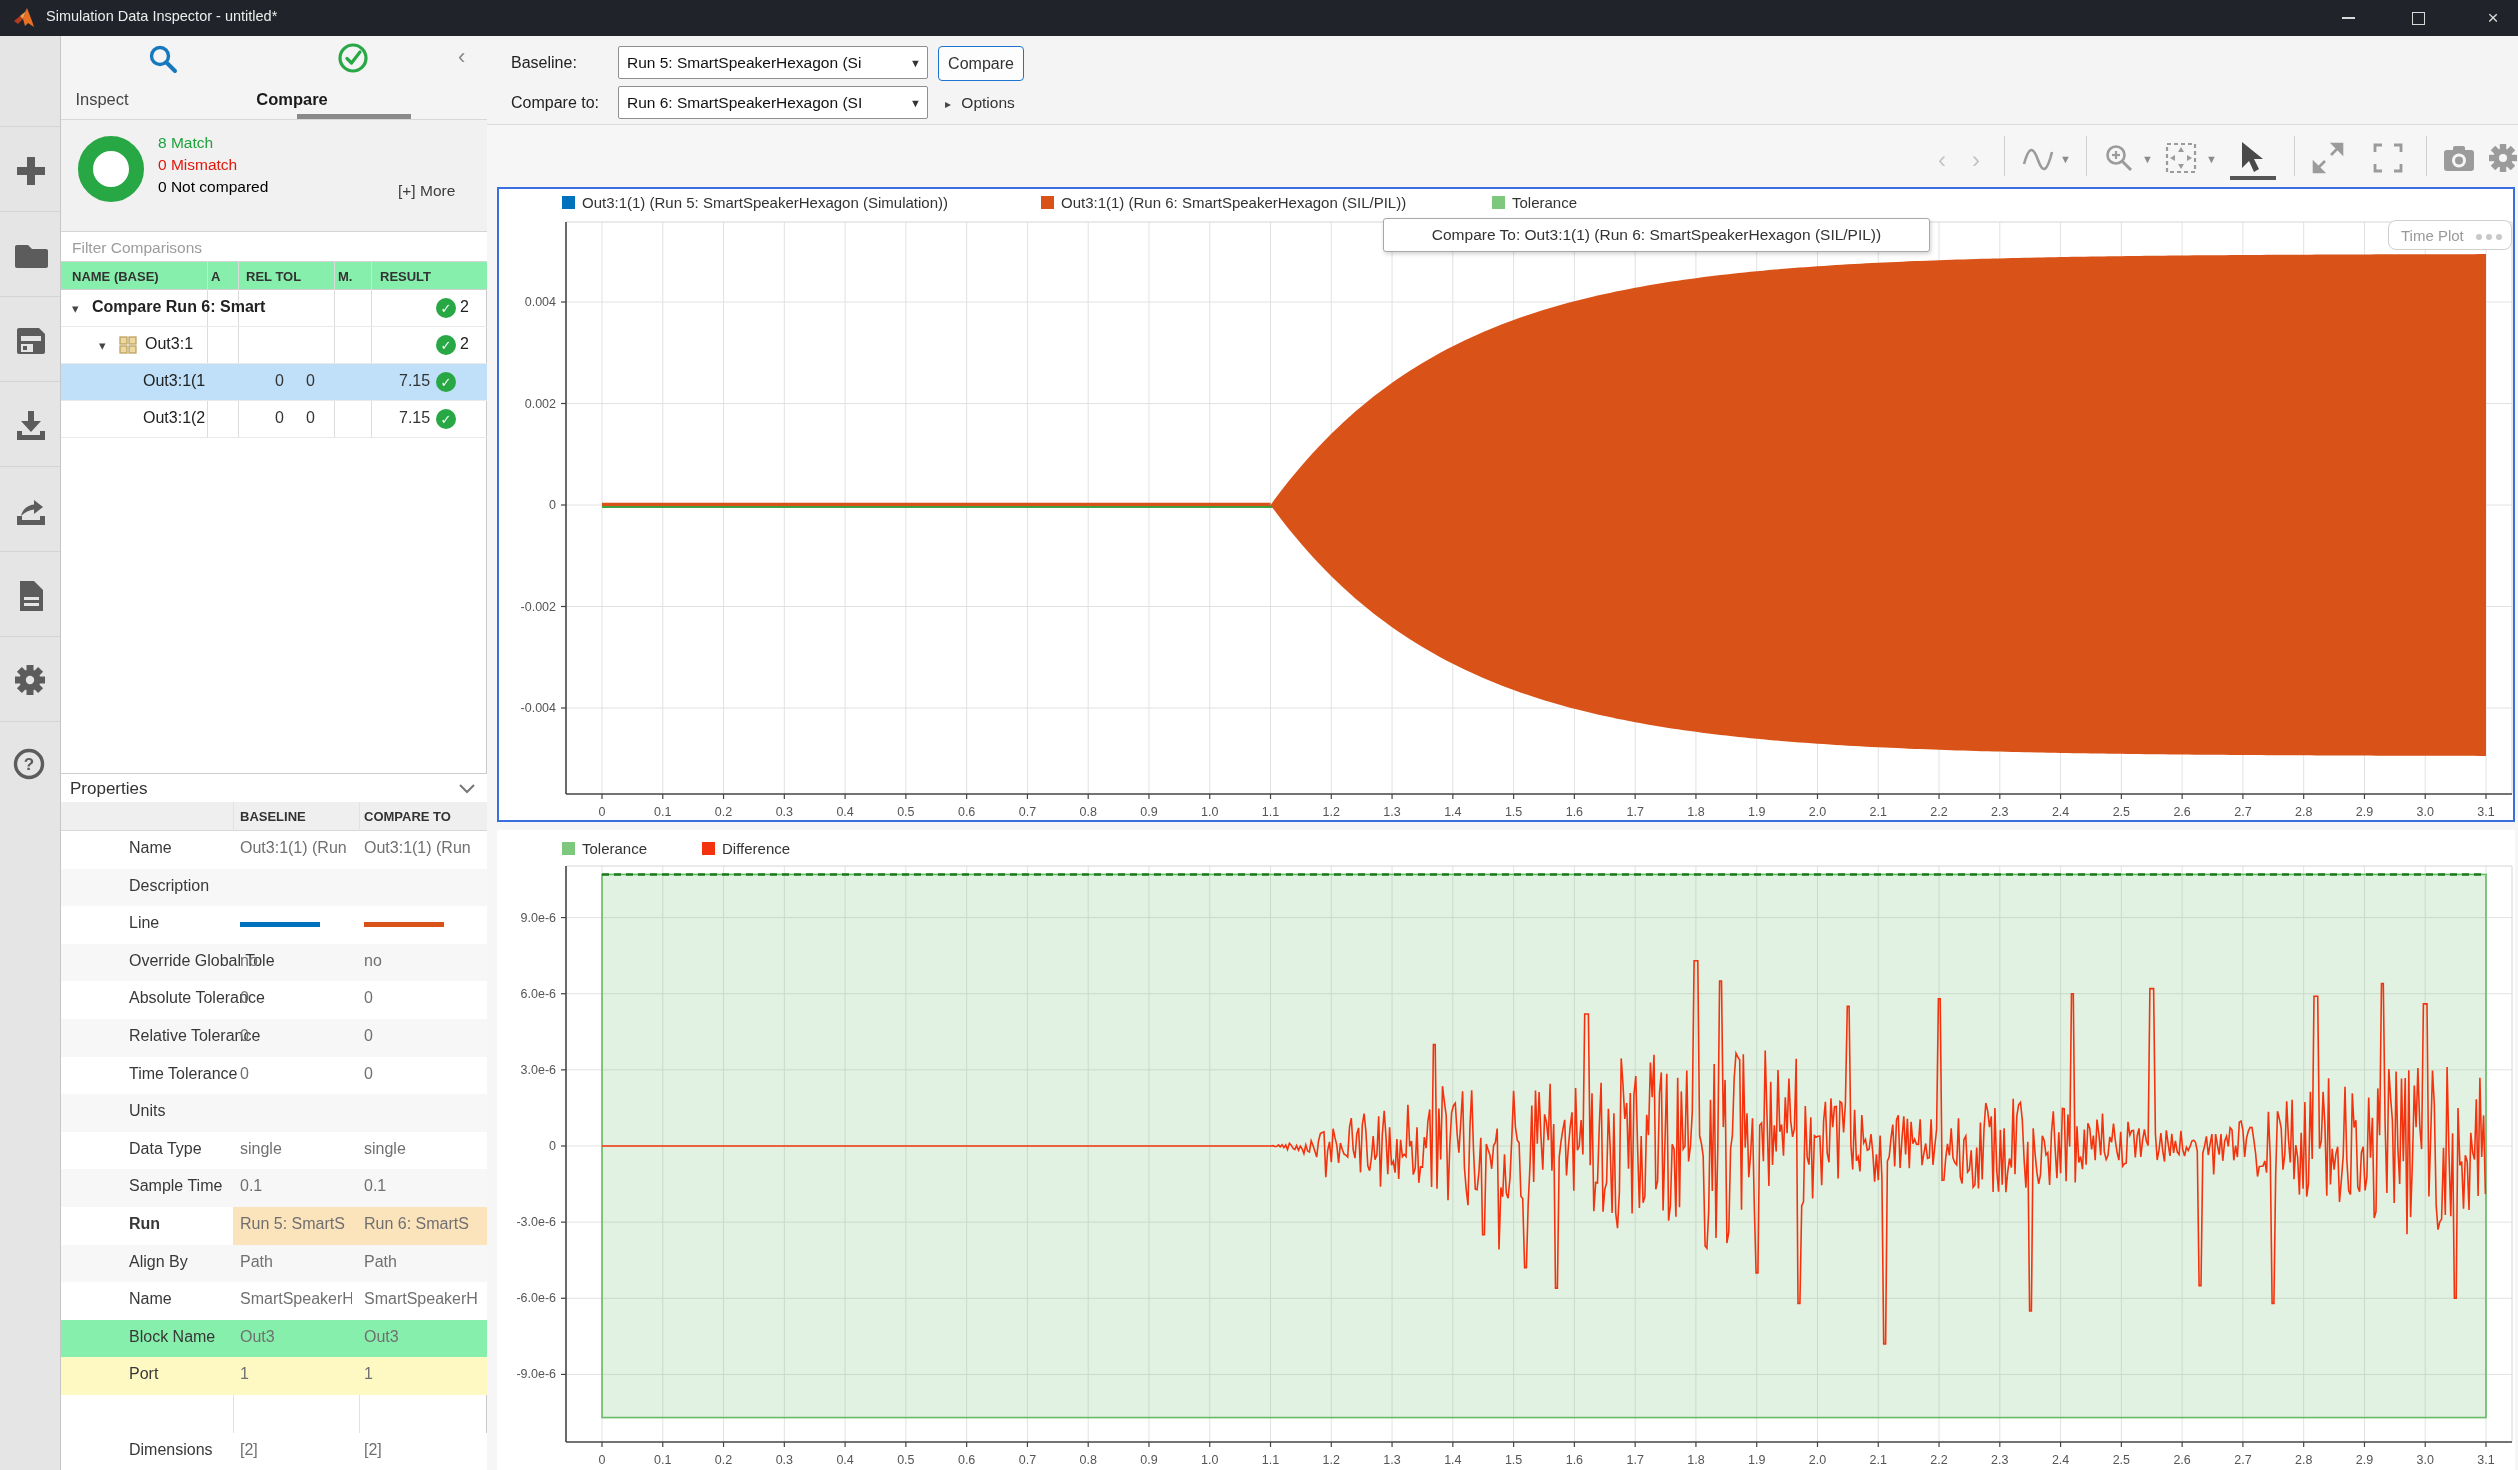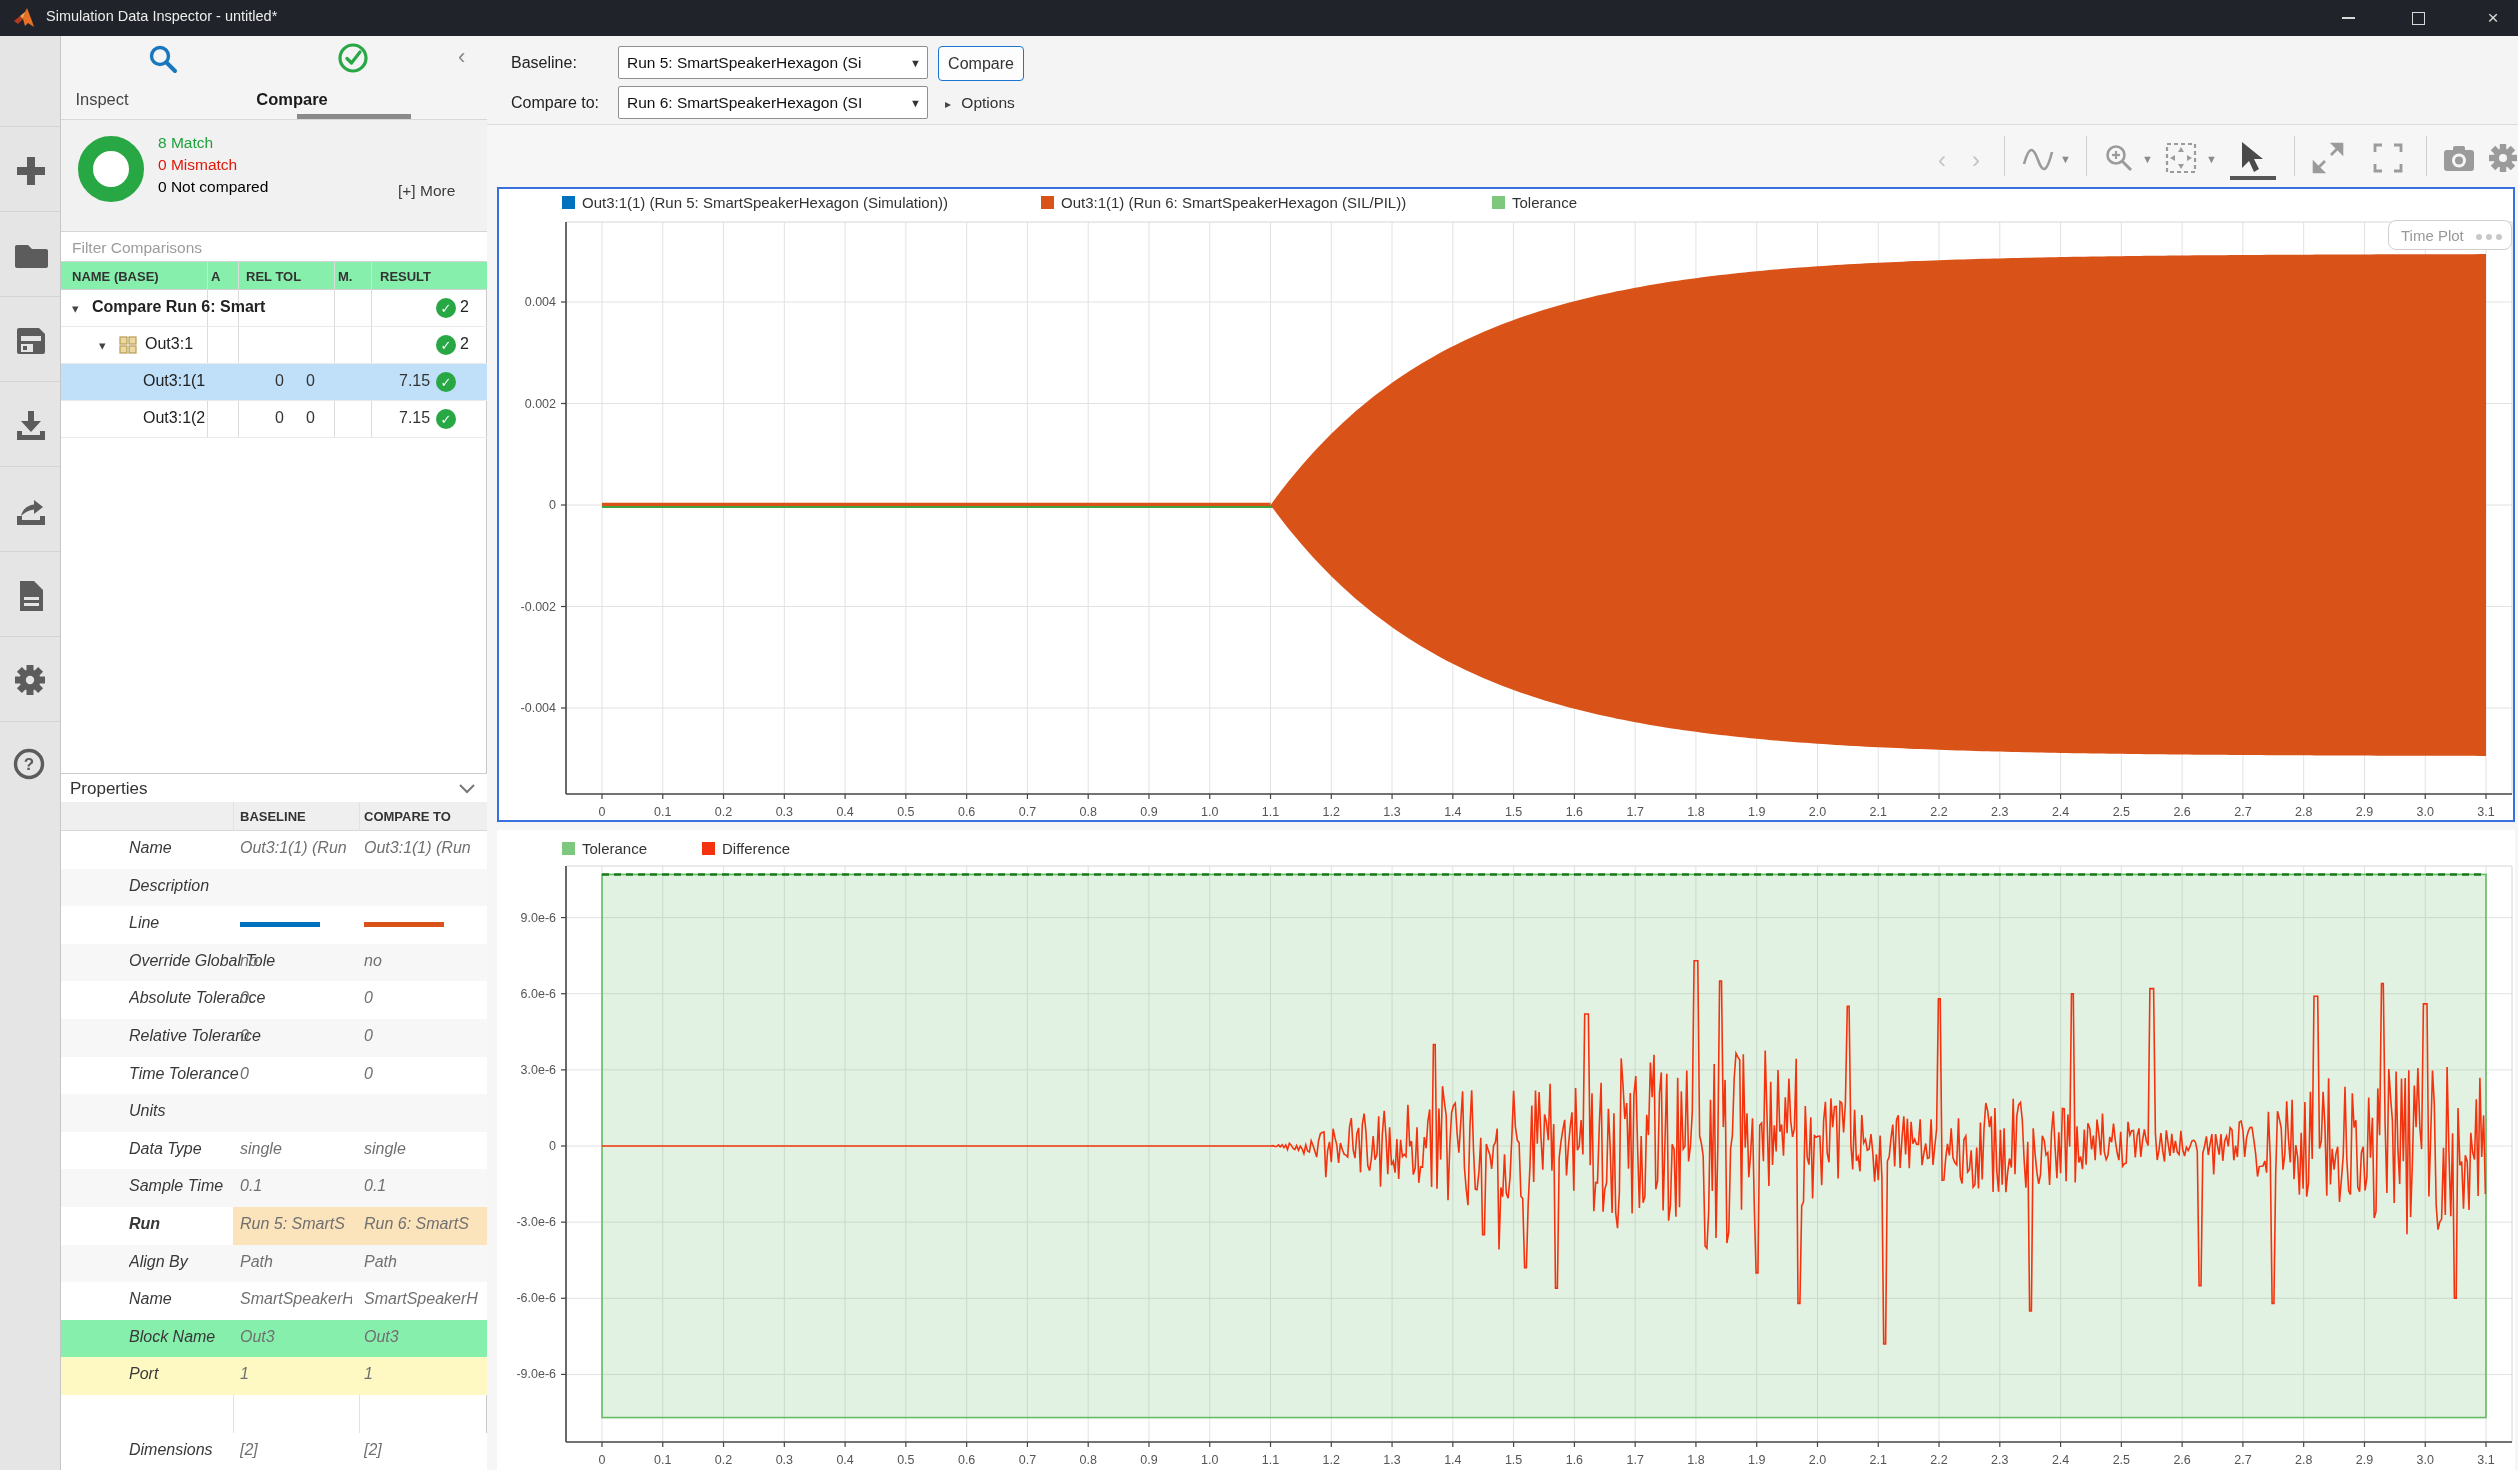--- a/index.html
+++ b/index.html
@@ -32,21 +32,21 @@
   .tree-row{left:61px;width:426px;height:37px;border-bottom:1px solid #e9e9e9;box-sizing:border-box;font-size:16px;color:#222;}
   .tree-row.sel{background:#bfe0f8;}
   .caret{color:#444;font-size:13px;}
   .chk{display:inline-flex;width:20px;height:20px;border-radius:50%;background:#28a745;color:#fff;font-size:13px;font-weight:bold;align-items:center;justify-content:center;}
   .clipname{overflow:hidden;white-space:nowrap;}
   
   #propshdr{left:61px;top:773px;width:426px;height:29px;background:#fff;border-top:1px solid #ccc;box-sizing:border-box;}
   #props-title{left:70px;top:779px;font-size:17px;color:#333;}
   #propscols{left:61px;top:802px;width:426px;height:29px;background:#efefef;border-bottom:1px solid #d8d8d8;box-sizing:border-box;font-size:13px;font-weight:bold;color:#333;}
   .pcol-div{top:802px;width:1px;height:668px;background:#e2e2e2;}
-  .prop-row{left:61px;width:426px;height:38px;box-sizing:border-box;font-size:16px;font-style:italic;}
+  .prop-row{left:61px;width:426px;height:38px;box-sizing:border-box;font-size:16px;}
   .prop-label{position:absolute;left:68px;top:8px;color:#383838;white-space:nowrap;overflow:hidden;width:160px;}
   .prop-val{position:absolute;top:8px;color:#707070;white-space:nowrap;overflow:hidden;}
   
   #maintoolbar{left:487px;top:36px;width:2031px;height:89px;background:#f4f4f4;border-bottom:1px solid #dcdcdc;box-sizing:border-box;}
   .formlabel{font-size:16px;color:#222;}
   .dropdown{width:310px;height:33px;background:#fff;border:1px solid #8f8f8f;border-radius:2px;box-sizing:border-box;display:flex;align-items:center;font-size:15.5px;color:#111;}
   .dropdown .dtext{padding-left:8px;white-space:nowrap;overflow:hidden;flex:1;}
   .dropdown .dcaret{font-size:11px;color:#333;padding:0 6px 0 0;}
   #compare-btn{left:938px;top:46px;width:86px;height:35px;background:#fdfdfd;border:1.5px solid #1b75d1;border-radius:4px;box-sizing:border-box;display:flex;align-items:center;justify-content:center;font-size:16px;color:#333;}
   #options-row{left:945px;top:94px;font-size:15.5px;color:#333;}
@@ -681,14 +681,17 @@
       <div class="legend-item" style="left: 702px; top: 840px;">
         <span class="legend-sq" style="background:#f4330e"></span>
         <span>Difference</span>
       </div>
     </div>
 
   <div class="abs" id="timeplot-pill">
     <span class="lbl">Time Plot</span>
     <span style="margin-left:8px"><span class="pill-dot"></span><span class="pill-dot"></span><span class="pill-dot"></span></span>
   </div>
+  <div class="abs" id="tooltip">
+      <span>Compare To: Out3:1(1) (Run 6: SmartSpeakerHexagon (SIL/PIL))</span>
+    </div>
 
 </div>
 
 </body></html>

